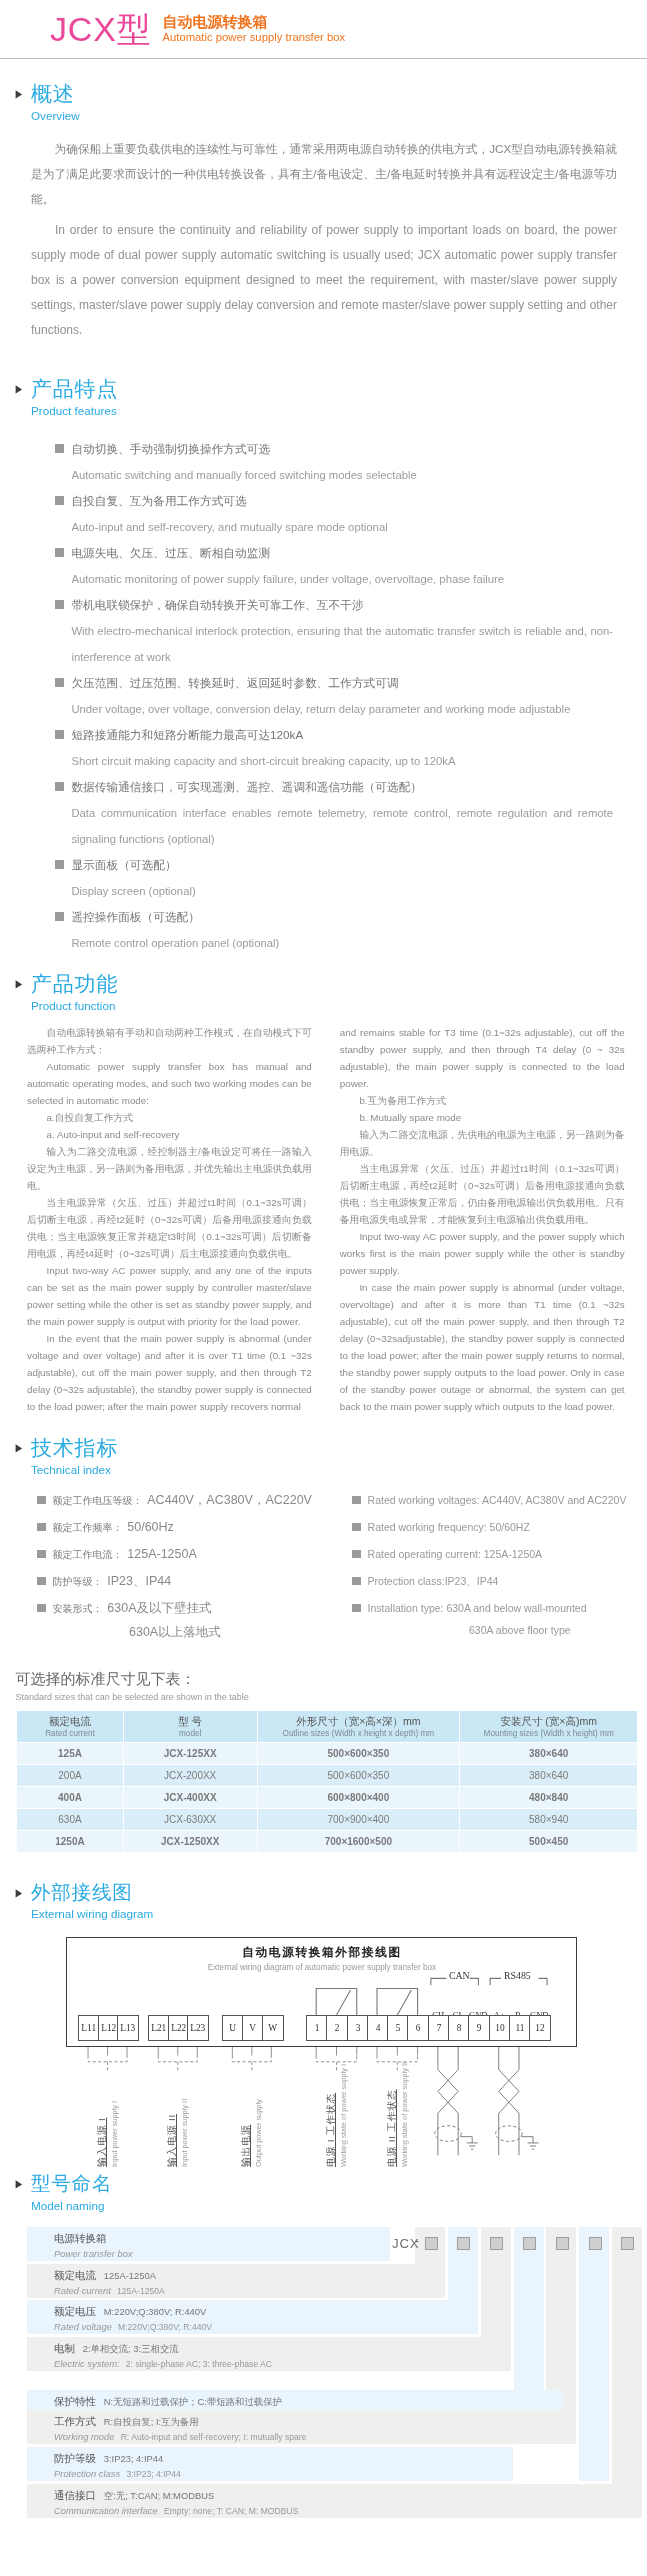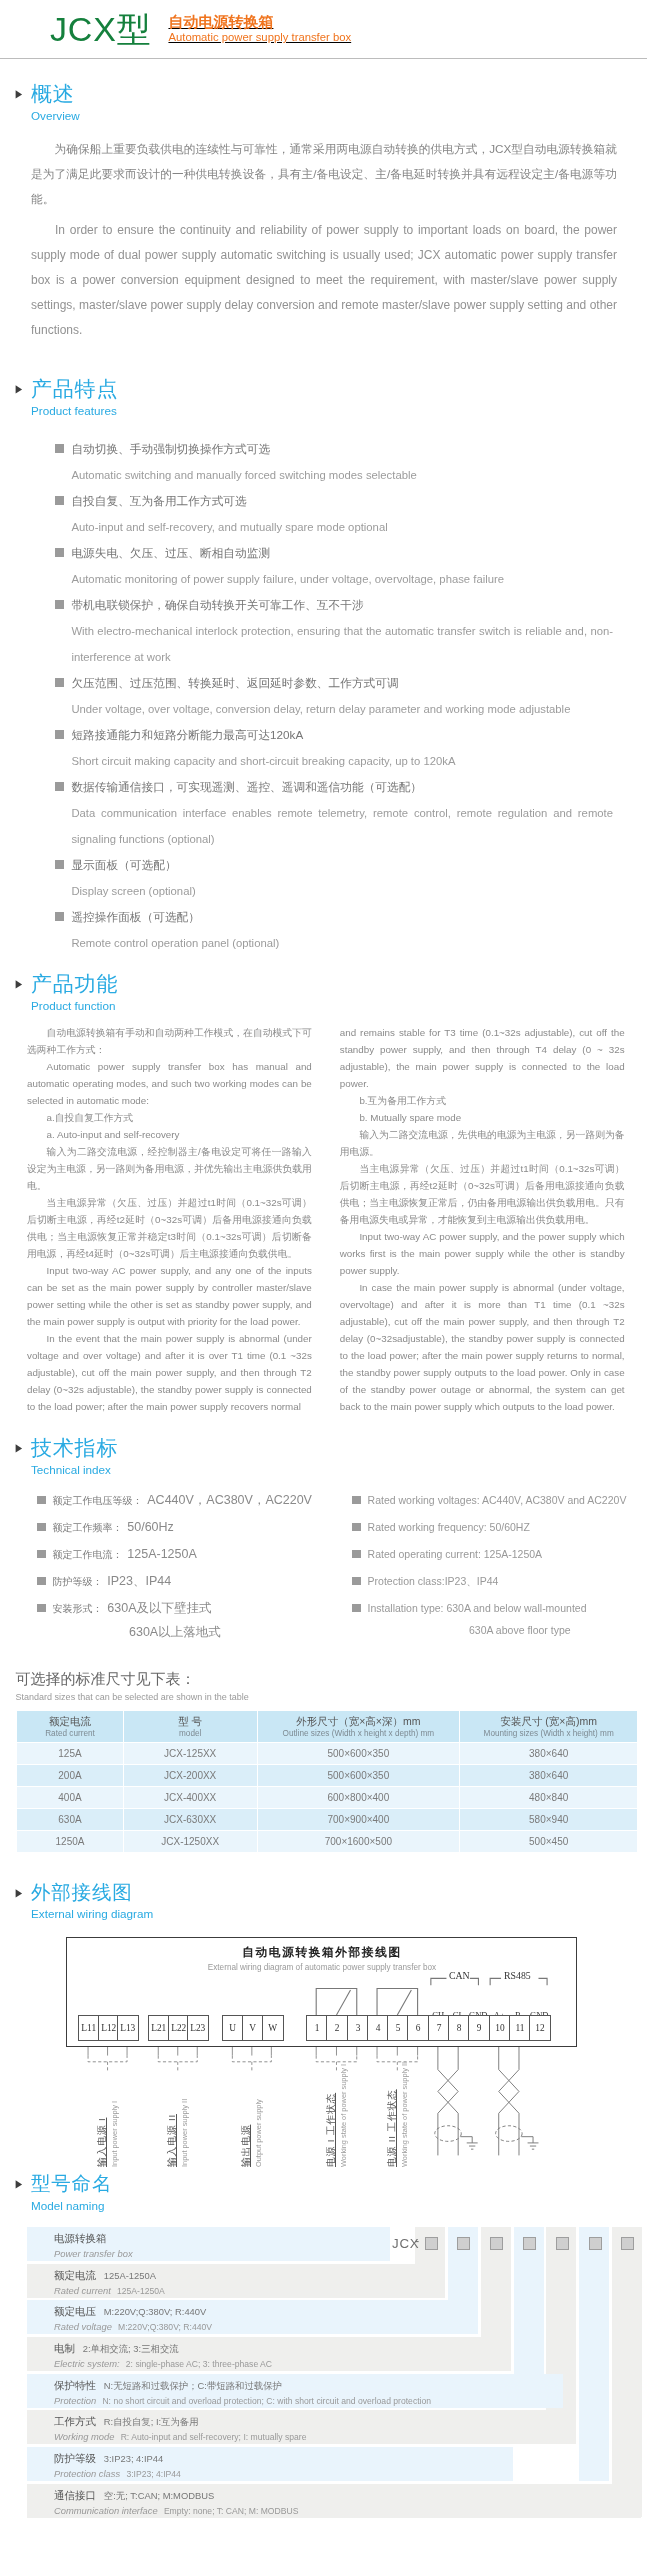--- a/index.html
+++ b/index.html
@@ -1,20 +1,20 @@
 <!DOCTYPE html>
 <html lang="zh" style="font-size:12.5px"><head>
 <meta charset="utf-8">
 <style>
   html,body{margin:0;padding:0;}
   body{width:648px;min-height:2576px;background:#fff;font-family:"Liberation Sans",sans-serif;position:relative;}
   
   .hdr{display:flex;align-items:flex-start;padding:11px 0 0 50px;}
-  .hdr-model{color:#15803d;font-size:34px;line-height:36px;font-weight:400;letter-spacing:0.8px;text-align:right;}
-  .hdr-sub{margin-left:17px;margin-top:2.3px;text-decoration:underline;}
+  .hdr-model{color:#ec4899;font-size:34px;line-height:36px;font-weight:400;letter-spacing:0.8px;text-align:right;}
+  .hdr-sub{margin-left:11px;margin-top:2.3px;}
   .hdr-sub-zh{color:#f0741e;font-size:15px;font-weight:700;line-height:17px;}
   .hdr-sub-en{color:#f0741e;font-size:11.3px;line-height:15px;}
   .divider{border-top:0.8px solid #bcbcbc;margin-top:11px;}
   
   .sec{display:flex;align-items:flex-start;margin-left:14px;}
   .sec .tri{color:#3d3d3d;font-size:10px;margin-top:7px;}
   .sec .tt{margin-left:7px;}
   .sec .tt .zh{color:#29aae2;font-size:21px;line-height:25px;letter-spacing:0.8px;}
   .sec .tt .en{color:#29aae2;font-size:11.7px;line-height:15.6px;margin-top:1.6px;}
   .sec.small .tt .zh{font-size:19.5px;}
@@ -41,21 +41,21 @@
   .tech-item.en{font-size:10.5px;color:#999;}
   .tech-extra.en{margin-left:117px;font-size:10.5px;color:#999;}
   
   .intro-zh{margin:19px 0 0 15.6px;color:#666;font-size:15px;}
   .intro-en{margin:3.9px 0 0 15.6px;color:#9a9a9a;font-size:9px;}
   table.sz{border-collapse:collapse;margin:7.8px 0 0 16.4px;width:622px;}
   table.sz th{background:#c9e7f5;border:1.6px solid #fff;padding:3.9px 1.6px;font-weight:400;}
   table.sz th .hz{color:#555;font-size:10.5px;}
   table.sz th .he{color:#7e8b93;font-size:8.2px;}
   table.sz td{border:1.6px solid #fff;text-align:center;color:#7a7a7a;font-size:10px;height:19px;}
-  table.sz tr.r0 td{background:#eaf5fc;}
+  table.sz tr.r0 td{background:#eaf5fc;font-weight:bold;}
   table.sz tr.r1 td{background:#daeef9;}
   
   .diagram{position:relative;height:234px;margin-top:15.6px;}
   .frame{position:absolute;left:66px;top:0;width:509px;height:108px;border:1.6px solid #3c3c3c;}
   .dg-title-zh{position:absolute;left:66px;top:7.8px;width:512px;text-align:center;color:#222;font-size:11.7px;font-weight:700;letter-spacing:1.6px;}
   .dg-title-en{position:absolute;left:66px;top:26px;width:512px;text-align:center;color:#9a9a9a;font-size:8.2px;}
   .tcell{position:absolute;top:78px;height:23.4px;border:0.8px solid #555;background:#fff;color:#333;
          font-family:"Liberation Serif",serif;font-size:9.4px;display:flex;align-items:center;justify-content:center;}
   .buslab{position:absolute;top:60px;width:26.5px;text-align:center;color:#333;font-family:"Liberation Serif",serif;font-size:8.6px;margin-top:13px;}
   .busgrp{position:absolute;top:33px;color:#333;font-family:"Liberation Serif",serif;font-size:9.8px;}
@@ -404,21 +404,21 @@
     <span class="nen">Rated current</span><span class="nenv">125A-1250A</span></div>
   </div>
   <div class="nrow cblue" style="top:73px;width:450px">
     <div class="nlabel"><span class="nzh">额定电压</span><span class="nzhv">M:220V;Q:380V; R:440V</span><br>
     <span class="nen">Rated voltage</span><span class="nenv">M:220V;Q:380V; R:440V</span></div>
   </div>
   <div class="nrow cgray" style="top:110px;width:464px">
     <div class="nlabel"><span class="nzh">电制</span><span class="nzhv">2:单相交流; 3:三相交流</span><br>
     <span class="nen">Electric system:</span><span class="nenv">2: single-phase AC; 3: three-phase AC</span></div>
   </div>
-  <div class="nrow cblue" style="top:147px;width:536px">
+  <div class="nrow cblue" style="top:163px;width:536px">
     <div class="nlabel"><span class="nzh">保护特性</span><span class="nzhv">N:无短路和过载保护；C:带短路和过载保护</span><br>
     <span class="nen">Protection</span><span class="nenv">N: no short circuit and overload protection; C: with short circuit and overload protection</span></div>
   </div>
   <div class="nrow cgray" style="top:183px;width:549px">
     <div class="nlabel"><span class="nzh">工作方式</span><span class="nzhv">R:自投自复; I:互为备用</span><br>
     <span class="nen">Working mode</span><span class="nenv">R: Auto-input and self-recovery; I: mutually spare</span></div>
   </div>
   <div class="nrow cblue" style="top:220px;width:486px">
     <div class="nlabel"><span class="nzh">防护等级</span><span class="nzhv">3:IP23; 4:IP44</span><br>
     <span class="nen">Protection class</span><span class="nenv">3:IP23; 4:IP44</span></div>

